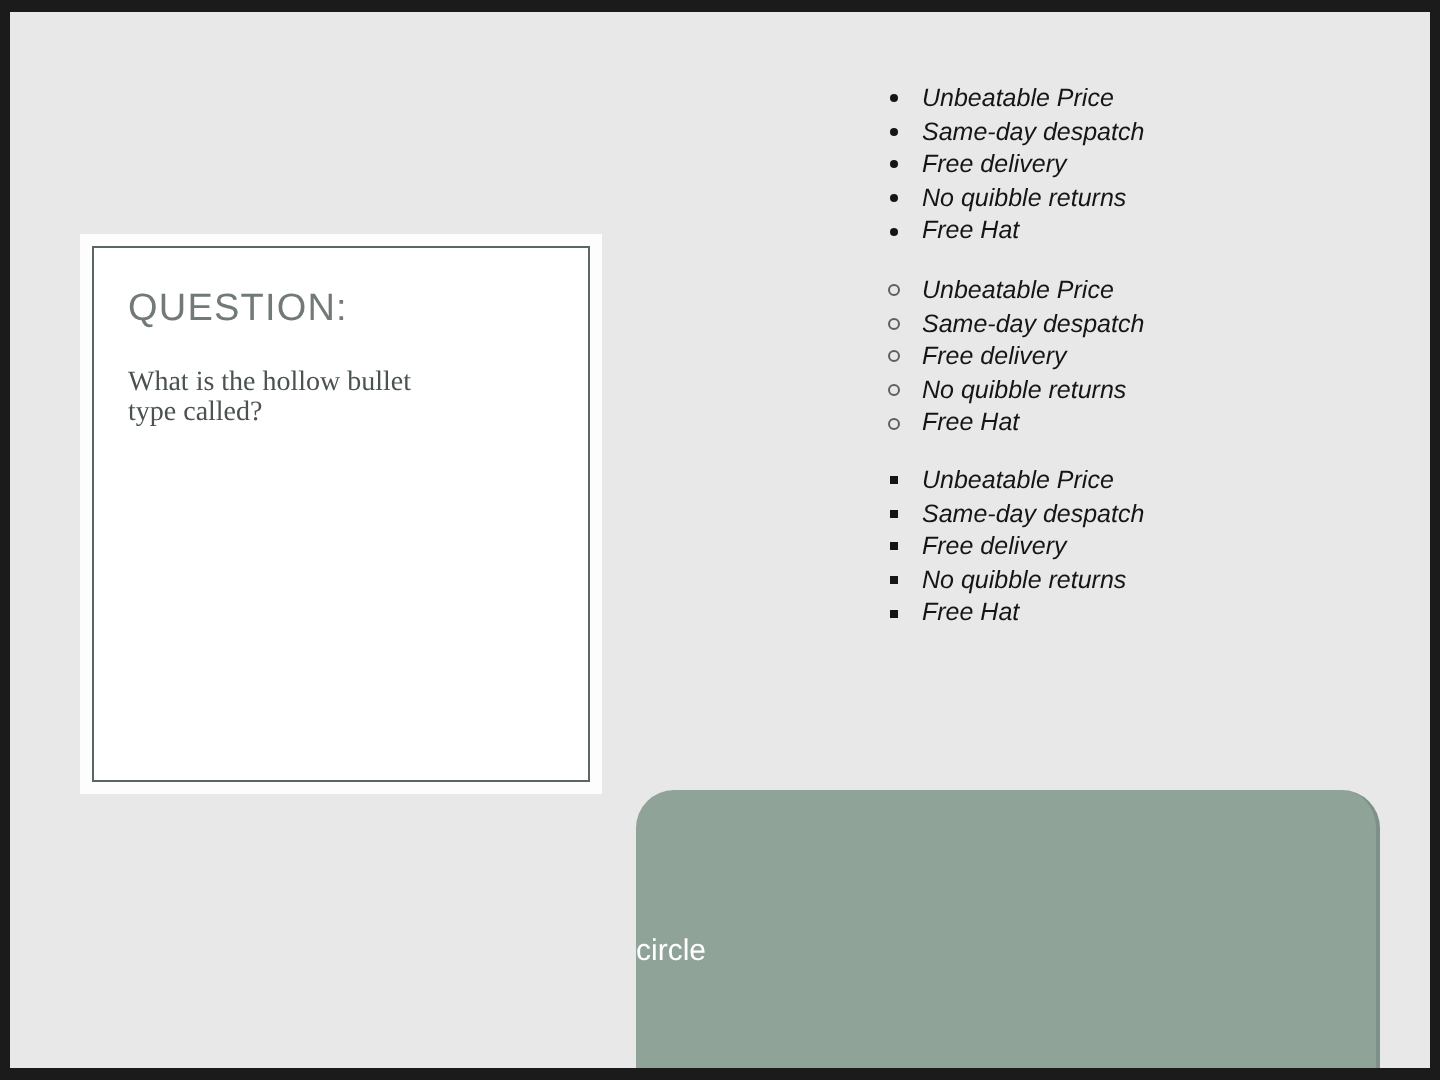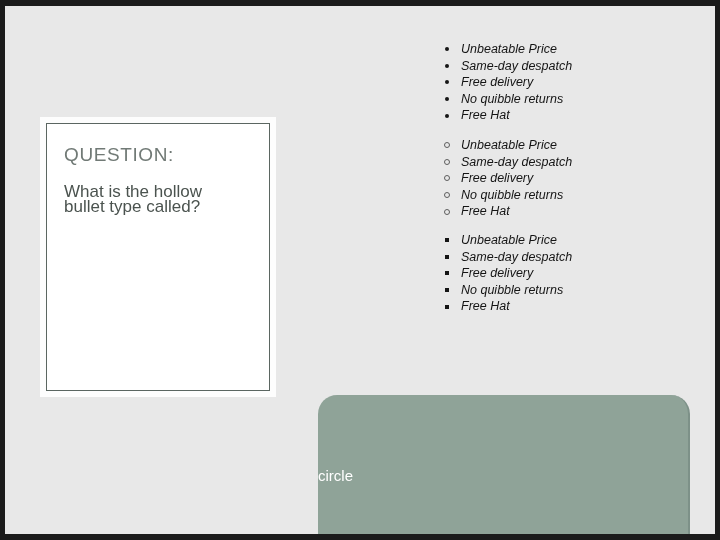--- a/index.html
+++ b/index.html
@@ -32,21 +32,21 @@
   .frame-left   { left: 0;   top: 0;    width: 5px;  height: 540px; }
   .frame-right  { right: 0;  top: 0;    width: 5px;  height: 540px; }
   .frame-top    { left: 0;   top: 0;    width: 720px; height: 6px; }
   .frame-bottom { left: 0;   bottom: 0; width: 720px; height: 6px; }
 
   
   #question-panel {
     position: absolute;
     left: 40px;
     top: 117px;
-    width: 236px;
+    width: 261px;
     height: 280px;
     background: #fdfdfd;
     box-sizing: border-box;
     padding: 6px;
     z-index: 10;
   }
   #question-inner {
     width: 100%;
     height: 100%;
     box-sizing: border-box;
@@ -58,24 +58,25 @@
     color: #717a76;
     font-size: 19px;
     letter-spacing: 0.6px;
     font-weight: 400;
     line-height: 1.1;
     margin: 0 0 18px 0;
     white-space: nowrap;
   }
   #question-body {
     color: #4b534f;
-    font-size: 17px;
+    font-size: 14px;
     line-height: 15px;
     margin: 0;
     width: 165px;
+    font-family: Liberation Serif, serif;
   }
 
   
   .bullet-group {
     position: absolute;
     left: 440px;
     z-index: 10;
   }
   #bullet-group-0 { top: 41px; }
   #bullet-group-1 { top: 137px; }

